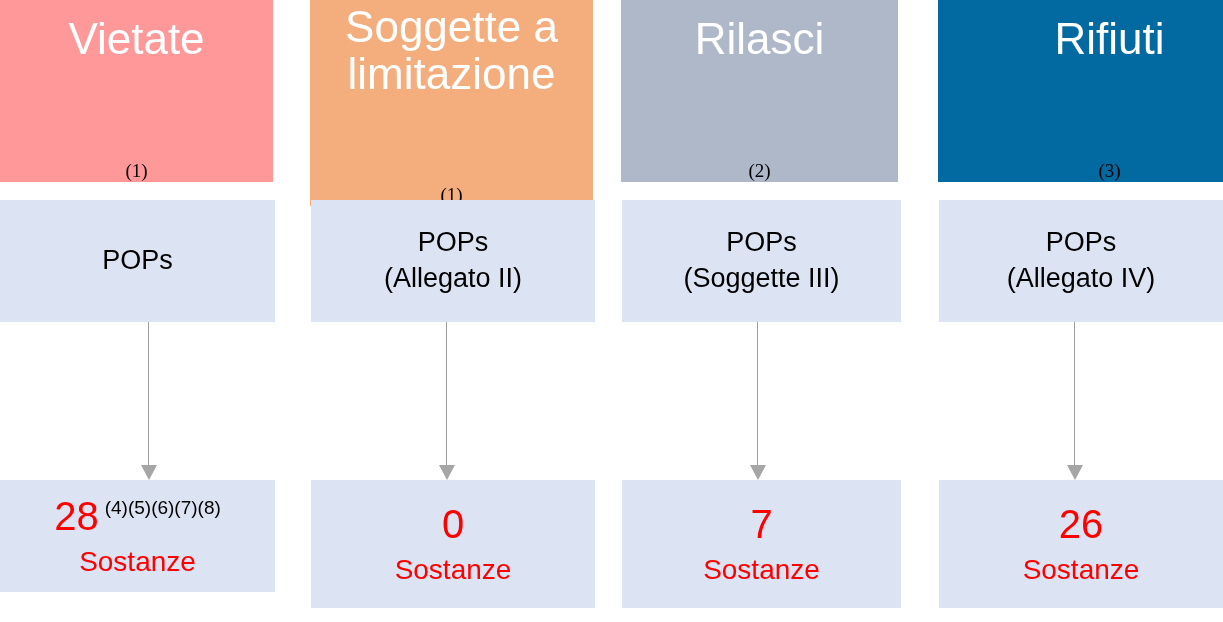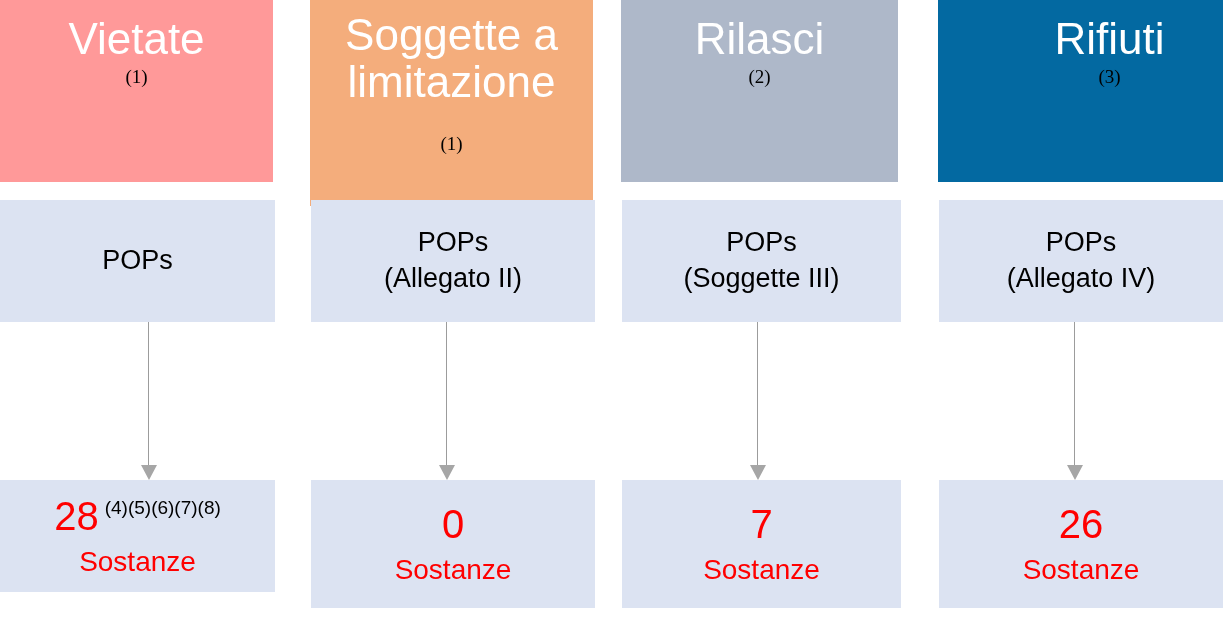--- a/index.html
+++ b/index.html
@@ -21,21 +21,21 @@
     background: #ffffff;
   }
 
   
   .cat-box {
     position: absolute;
     box-sizing: border-box;
     display: flex;
     flex-direction: column;
     align-items: center;
-    justify-content: flex-start;
+    justify-content: space-between;
     padding-top: 16px;
     overflow: hidden;
   }
   .cat-title {
     color: #ffffff;
     font-size: 44px;
     line-height: 1.06;
     font-weight: 400;
     text-align: center;
     letter-spacing: 0px;
@@ -129,21 +129,21 @@
 </head>
 <body>
 
 <div id="stage">
 
   <div class="cat-box" style="left:0px; top:0px; width:273px; height:182px; background:#FF9999;">
     <div class="cat-title">Vietate</div>
     <div class="cat-note">(1)</div>
   </div>
 
-  <div class="cat-box" style="left:310px; top:0px; width:283px; height:206px; background:#F4AD7C; padding-top:12px;gap:25px;">
+  <div class="cat-box" style="left:310px; top:0px; width:283px; height:206px; background:#F4AD7C; padding-top:4px;gap:25px;">
     <div class="cat-title">Soggette a
 limitazione</div>
     <div class="cat-note">(1)</div>
   </div>
 
   <div class="cat-box" style="left:621px; top:0px; width:277px; height:182px; background:#AEB8C9;">
     <div class="cat-title">Rilasci</div>
     <div class="cat-note">(2)</div>
   </div>
 

